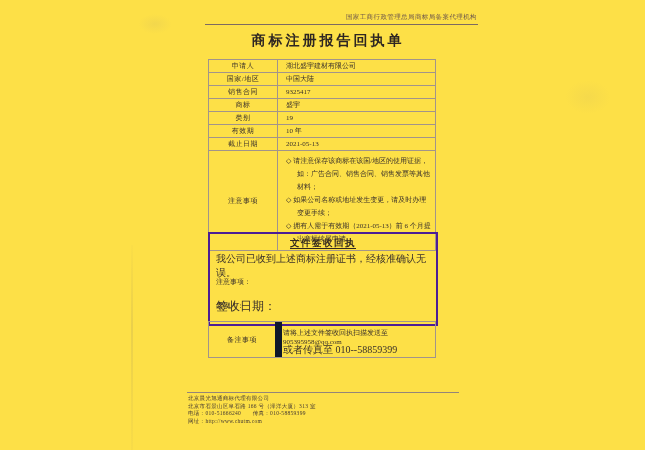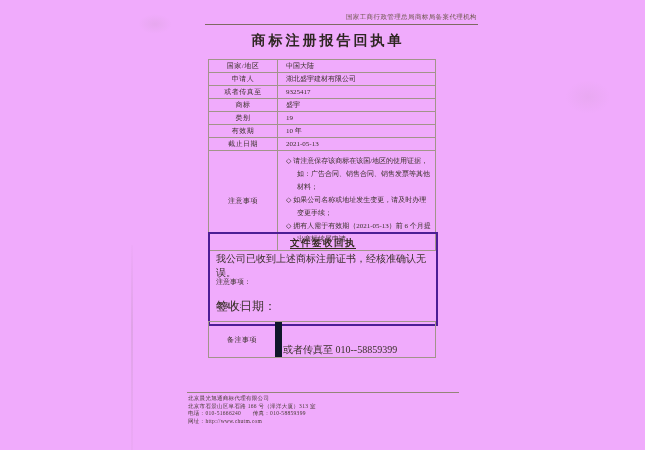--- a/index.html
+++ b/index.html
@@ -4,21 +4,21 @@
 <style>
   html,body{margin:0;padding:0;}
   body{
     width:645px;height:450px;
     background:#fcfbf9;
     font-family:"Liberation Serif","DejaVu Serif",serif;
     color:#352c27;
     position:relative;
     overflow:hidden;
   }
-  .page{position:absolute;left:0;top:0;width:645px;height:450px;background:#f0abfc;}
+  .page{position:absolute;left:0;top:0;width:645px;height:450px;background:#fde047;}
   
   .fold-line{position:absolute;left:131px;top:245px;width:2px;height:205px;
     background:linear-gradient(180deg,rgba(120,110,100,0.02),rgba(120,110,100,0.14) 40%,rgba(120,110,100,0.04));}
   .blotch1{position:absolute;left:138px;top:14px;width:34px;height:20px;
     background:radial-gradient(ellipse at center,rgba(150,138,126,0.10),rgba(150,138,126,0) 70%);}
   .blotch2{position:absolute;left:565px;top:80px;width:46px;height:34px;
     background:radial-gradient(ellipse at center,rgba(150,138,126,0.08),rgba(150,138,126,0) 70%);}
 
   .agency-note{
     position:absolute;left:205px;top:13px;width:272px;
@@ -81,29 +81,29 @@
 
   <div class="agency-note">国家工商行政管理总局商标局备案代理机构</div>
   <div class="agency-rule"></div>
 
   <div class="doc-title">商标注册报告回执单</div>
 
   <div class="tbl-wrap">
     <table class="info">
       <tbody>
           <tr class="r">
+        <td class="lbl">申请人</td>
+        <td class="val">湖北盛宇建材有限公司</td>
+      </tr>
+      <tr class="r">
         <td class="lbl">国家/地区</td>
         <td class="val">中国大陆</td>
       </tr>
       <tr class="r">
-        <td class="lbl">申请人</td>
-        <td class="val">湖北盛宇建材有限公司</td>
-      </tr>
-      <tr class="r">
-        <td class="lbl">或者传真至</td>
+        <td class="lbl">销售合同</td>
         <td class="val">9325417</td>
       </tr>
       <tr class="r">
         <td class="lbl">商标</td>
         <td class="val">盛宇</td>
       </tr>
       <tr class="r">
         <td class="lbl">类别</td>
         <td class="val">19</td>
       </tr>
@@ -130,20 +130,21 @@
   <div class="receipt-box">
     <div class="receipt-title">文件签收回执</div>
     <div class="receipt-body">我公司已收到上述商标注册证书，经核准确认无误。</div>
     <div class="stamp-label">注意事项：</div>
     <div class="signer-label">签收人：</div>
     <div class="sign-date-label">签收日期：</div>
   </div>
 
   <div class="remark-box">
     <div class="remark-label">备注事项</div>
+    <div class="remark-line1">请将上述文件签收回执扫描发送至 905395958@qq.com</div>
     <div class="remark-line2">或者传真至 010--58859399</div>
   </div>
 
   <div class="footer-rule"></div>
   <div class="footer">
     <div>北京晨光旭通商标代理有限公司</div>
     <div>北京市石景山区阜石路 166 号（泽洋大厦）313 室</div>
     <div>电话：010-51666240　　传真：010-58859399</div>
     <div>网址：http://www.chutm.com</div>
   </div>

